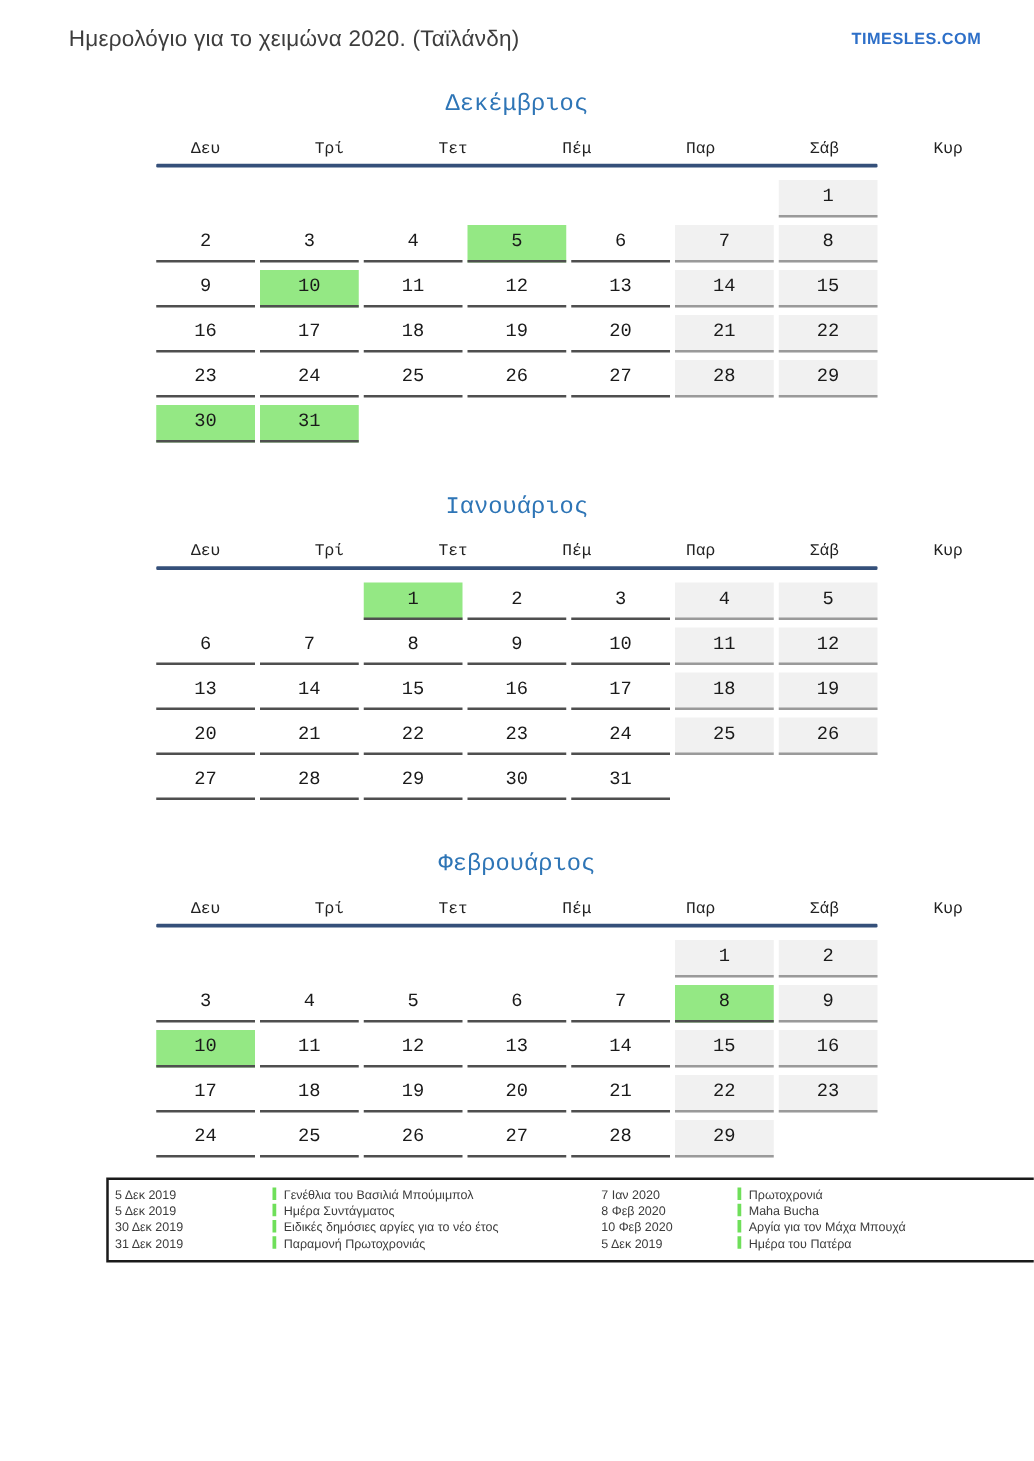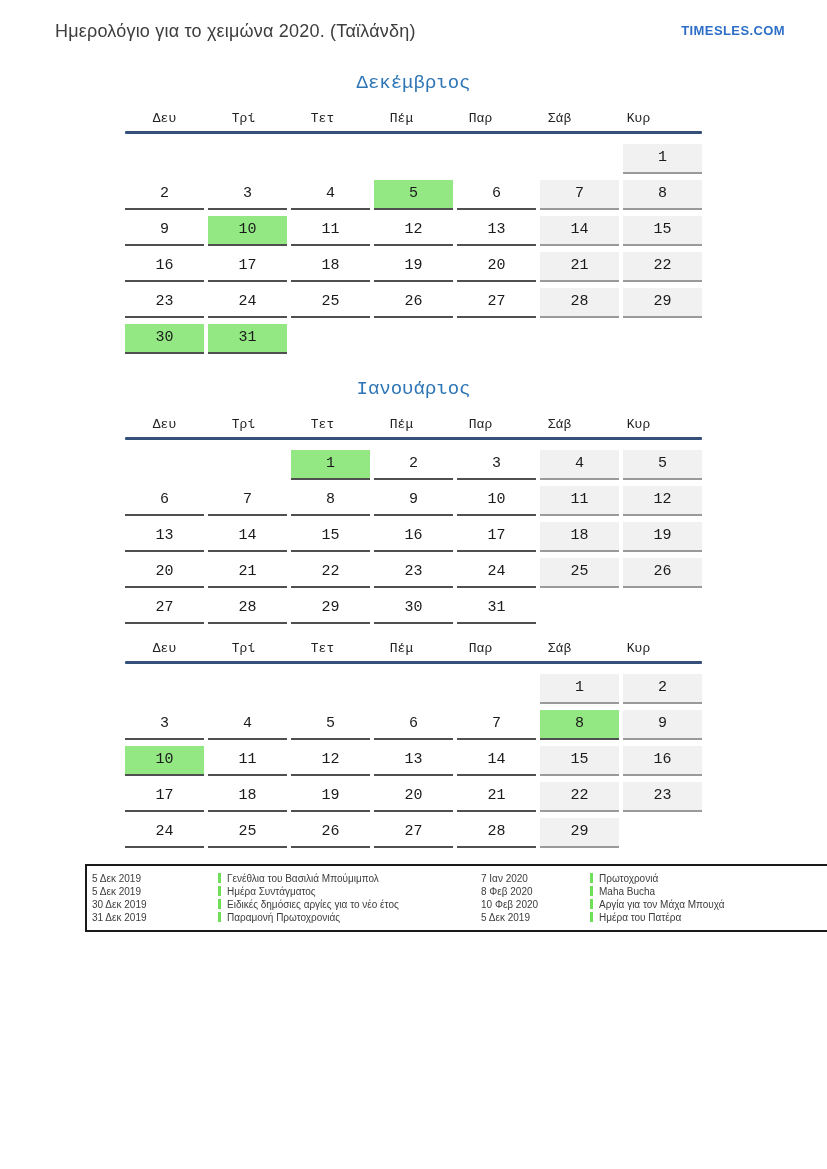--- a/index.html
+++ b/index.html
@@ -18,25 +18,25 @@
   .page-title {
     font-size: 18px; color: #3d3d3d; letter-spacing: 0.2px;
   }
   .site-link {
     font-size: 13px; font-weight: 700; letter-spacing: 0.4px;
     color: var(--site-link); text-decoration: none; margin-top: 2px;
   }
   .month { width: 577px; margin: 0 auto; font-family: Liberation Mono, monospace; }
   .month-title {
     text-align: center; color: var(--month-title);
-    font-size: 19px; line-height: 22px; margin-top: 24px;
+    font-size: 19px; line-height: 22px; margin-top: 40px;
   }
   .month:first-child .month-title { margin-top: 30px; }
   .week-header {
-    display: grid; grid-template-columns: repeat(7, 79px); column-gap: 0;
+    display: grid; grid-template-columns: repeat(7, 79px); column-gap: 20px;
     margin-top: 17px;
   }
   .wd {
     text-align: center; font-size: 13px; color: #222222; height: 15px; line-height: 15px;
   }
   .rule {
     height: 3px; background: var(--header-rule); margin-top: 5px;
     border-radius: 1px;
   }
   .grid {
@@ -180,20 +180,21 @@
           <div class="cell wd">27</div>
           <div class="cell wd">28</div>
           <div class="cell wd">29</div>
           <div class="cell wd">30</div>
           <div class="cell wd">31</div>
           <div class="cell empty"></div>
           <div class="cell empty"></div>
         </div>
       </section>
       <section class="month">
+        <div class="month-title">Φεβρουάριος</div>
         <div class="week-header">
           <div class="wd">Δευ</div>
           <div class="wd">Τρί</div>
           <div class="wd">Τετ</div>
           <div class="wd">Πέμ</div>
           <div class="wd">Παρ</div>
           <div class="wd">Σάβ</div>
           <div class="wd">Κυρ</div>
         </div>
         <div class="rule"></div>

